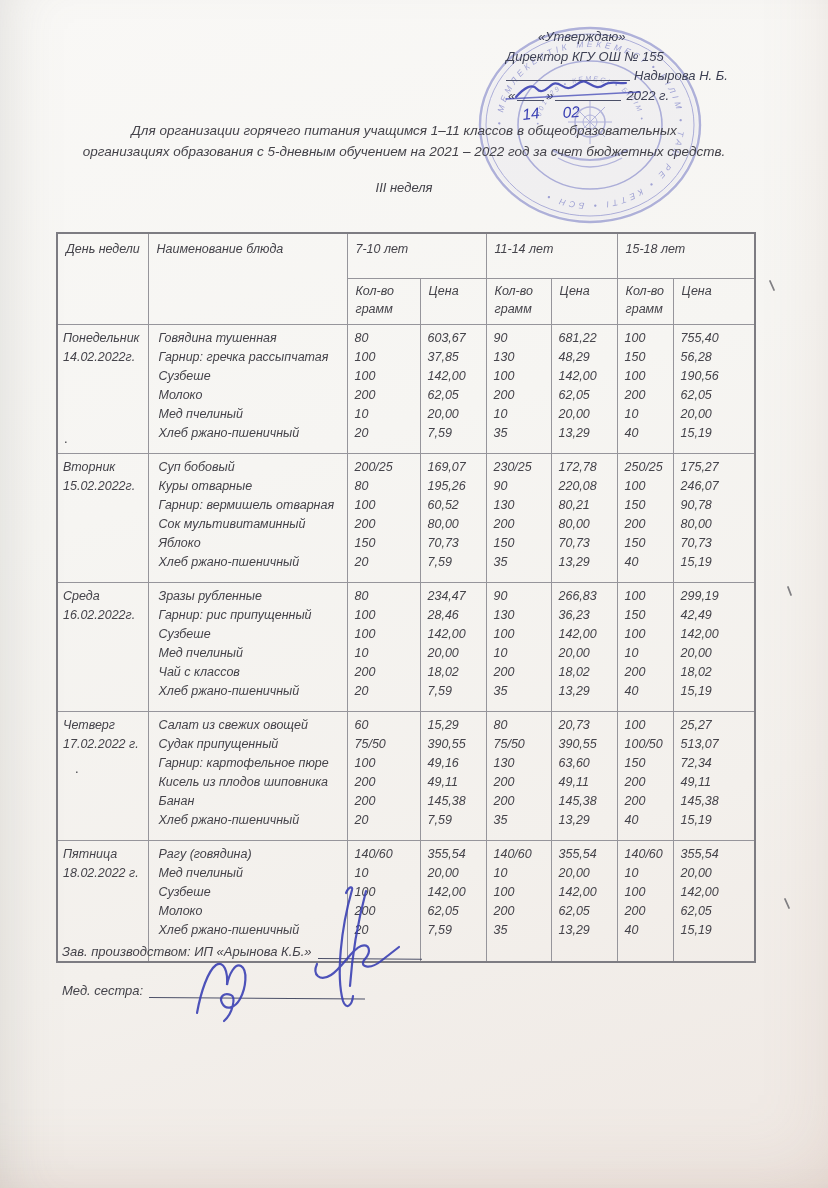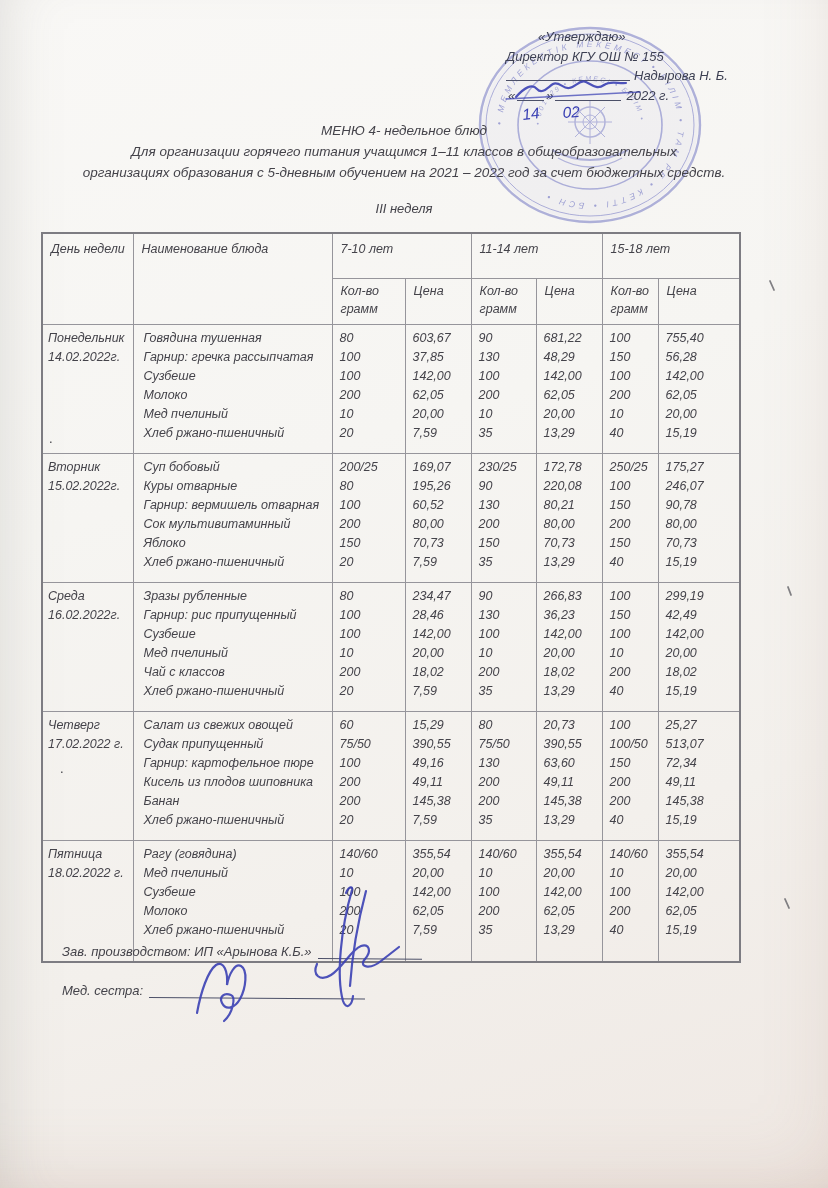--- a/index.html
+++ b/index.html
@@ -16,21 +16,21 @@
   .uline{display:inline-block; border-bottom:1.3px solid #4c5068; height:14px;}
   .u-sig{width:124px;}
   .u-day{width:27px;} .u-mon{width:66px;}
   .a3 .name{margin-left:4px;}
   .a4 span.q{margin:0 2px;}
   .a4 .year{margin-left:5px;}
   
   .title{position:absolute; left:16px; right:36px; top:120px; text-align:center; font-size:13.5px; line-height:21px;}
   .title .week{margin-top:15px; font-size:13px;}
   
-  table.menu{position:absolute; left:41px; top:232px; width:698px; border-collapse:collapse; table-layout:fixed;
+  table.menu{position:absolute; left:56px; top:232px; width:698px; border-collapse:collapse; table-layout:fixed;
     font-size:12.5px; border:2px solid #7d7c82;}
   table.menu th, table.menu td{border:1px solid #96959b; font-weight:normal; text-align:left; vertical-align:top;}
   thead th{font-size:12.5px;}
   thead tr.h1 th{height:34px; padding:8px 3px 2px 8px; vertical-align:top;}
   thead th.rsp{vertical-align:middle; padding:2px 3px 2px 6px;}
   thead th.dish-h{padding-left:10px;}
   thead tr.h2 th{height:40px; line-height:18px; padding:3px 3px 2px 8px; white-space:pre-line;}
   tbody td{padding:4px 2px 10px 7px; line-height:19px; white-space:pre-line; position:relative;}
   tbody td.c-dish{padding-left:10px;}
   tbody td.c-day{padding-left:5px;}
@@ -94,21 +94,20 @@
     <div class="a-row a4">
       <span class="q">«</span>
       <span class="uline u-day"></span>
       <span class="q">»</span>
       <span class="uline u-mon"></span>
       <span class="year">2022 г.</span>
     </div>
   </div>
 
   <div class="title">
-    <div>МЕНЮ 4- недельное блюд</div>
     <div>Для организации горячего питания учащимся 1–11 классов в общеобразовательных</div>
     <div>организациях образования с 5-дневным обучением на 2021 – 2022  год за счет бюджетных средств.</div>
     <div class="week">III неделя</div>
   </div>
 
   <table class="menu">
     <colgroup>
       <col style="width:91px">
         <col style="width:199px">
       <col style="width:73px">
@@ -172,21 +171,21 @@
 20,00
 13,29</td>
         <td>100
 150
 100
 200
 10
 40</td>
         <td>755,40
 56,28
-142,00
+190,56
 62,05
 20,00
 15,19</td>
       </tr>
       <tr>
         <td class="c-day"><div>Вторник</div><div>15.02.2022г.</div></td>
         <td class="c-dish">Суп бобовый
 Куры отварные
 Гарнир: вермишель отварная
 Сок мультивитаминный

